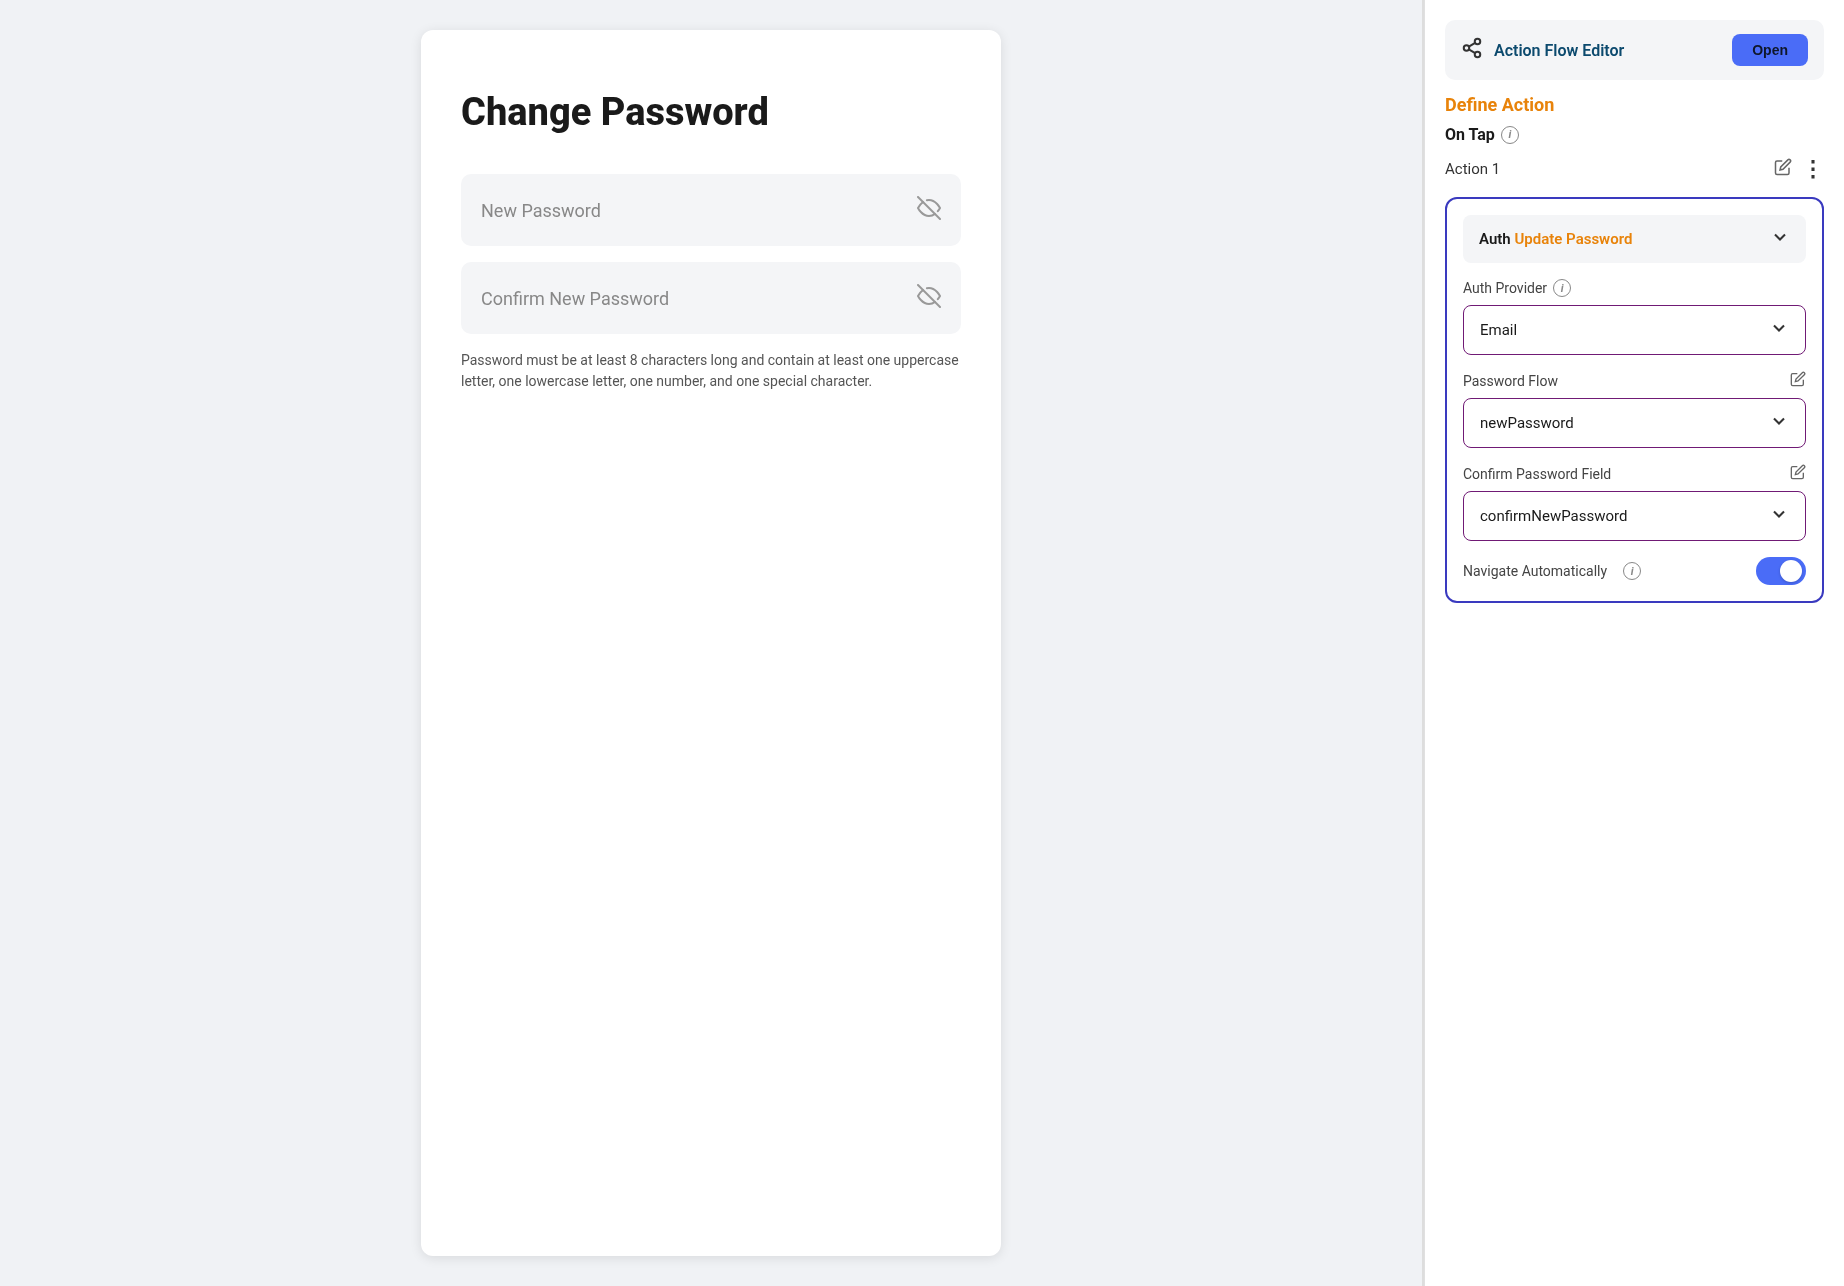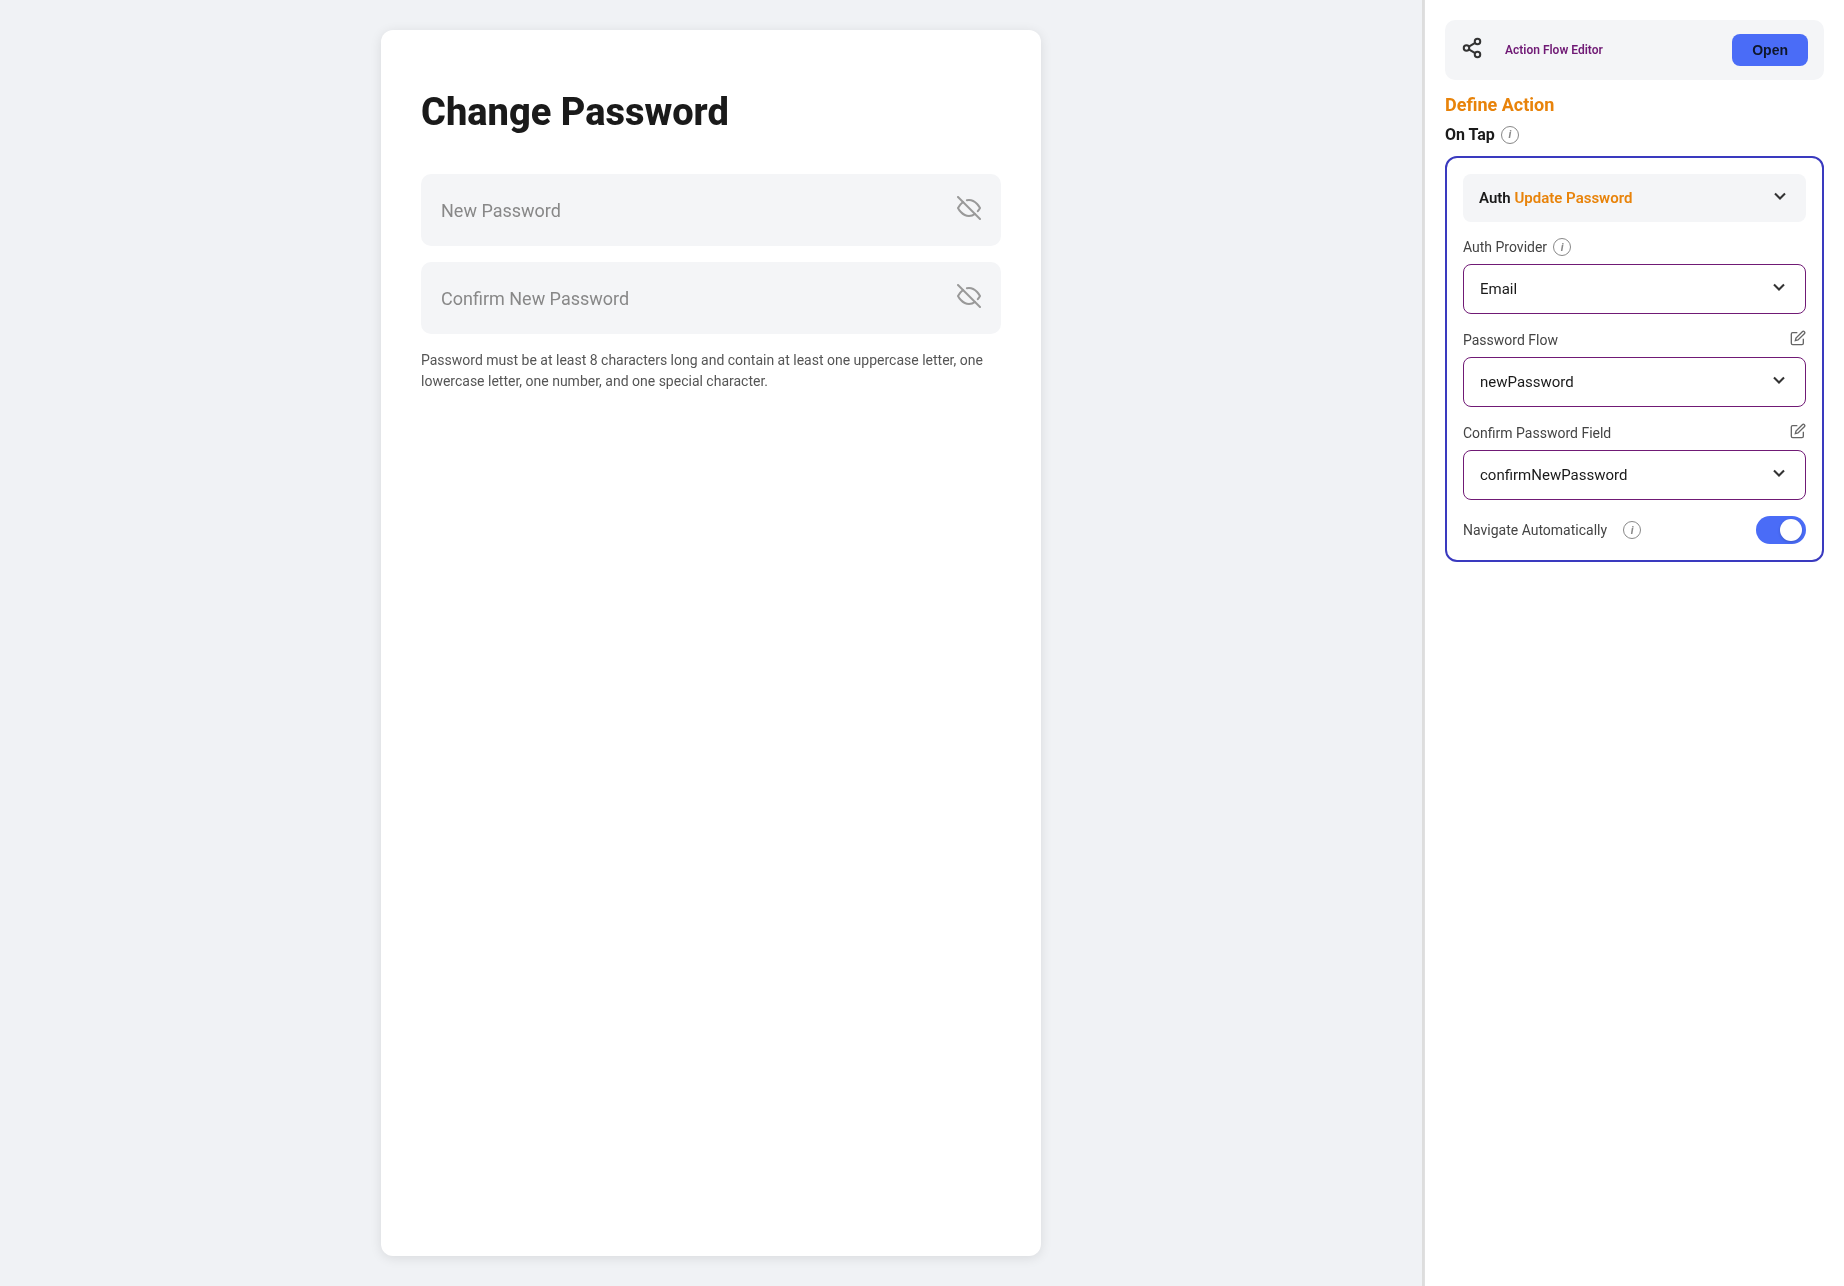--- a/index.html
+++ b/index.html
@@ -23,21 +23,21 @@
     
     .preview-panel {
       flex: 1;
       display: flex;
       background: #f0f2f5;
       position: relative;
     }
 
     .device-frame {
       background: white;
-      width: 660px;
+      width: 580px;
       margin: 30px auto;
       border-radius: 12px;
       box-shadow: 0 2px 12px rgba(0,0,0,0.1);
       padding: 60px 40px 40px;
       display: flex;
       flex-direction: column;
       position: relative;
     }
 
     .page-title {
@@ -160,24 +160,24 @@
       justify-content: space-between;
       background: #f4f5f7;
       border-radius: 10px;
       padding: 14px 16px;
       margin-bottom: 14px;
     }
 
     .action-flow-title {
       display: flex;
       align-items: center;
-      gap: 22px;
-      font-size: 12px;
+      gap: 11px;
+      font-size: 16px;
       font-weight: 600;
-      color: #701a75;
+      color: #0c4a6e;
     }
 
     .flow-icon {
       font-size: 18px;
       color: #444;
     }
 
     .open-btn {
       background: #4a6cf7;
       color: #0f172a;
@@ -415,20 +415,32 @@
     </div>
 
 
     <div class="define-action-title">Define Action</div>
 
     <div class="on-tap-row">
       <span>On Tap</span>
       <span class="info-circle">i</span>
     </div>
 
+    <div class="action-row">
+      <span class="action-row-label">Action 1</span>
+      <div class="action-row-icons">
+        <span class="icon-btn">
+          <svg width="18" height="18" viewBox="0 0 24 24" fill="none" stroke="#666" stroke-width="2">
+            <path d="M11 4H4a2 2 0 00-2 2v14a2 2 0 002 2h14a2 2 0 002-2v-7"></path>
+            <path d="M18.5 2.5a2.121 2.121 0 013 3L12 15l-4 1 1-4 9.5-9.5z"></path>
+          </svg>
+        </span>
+        <span class="icon-btn" style="font-size:22px; font-weight:700; color:#333;">⋮</span>
+      </div>
+    </div>
 
     <div class="action-box">
 
       <div class="auth-selector">
         <span class="auth-label">
           Auth <span>Update Password</span>
         </span>
         <span class="chevron-down">
           <svg width="20" height="20" viewBox="0 0 24 24" fill="none" stroke="#333" stroke-width="2.5">
             <polyline points="6 9 12 15 18 9"></polyline>

